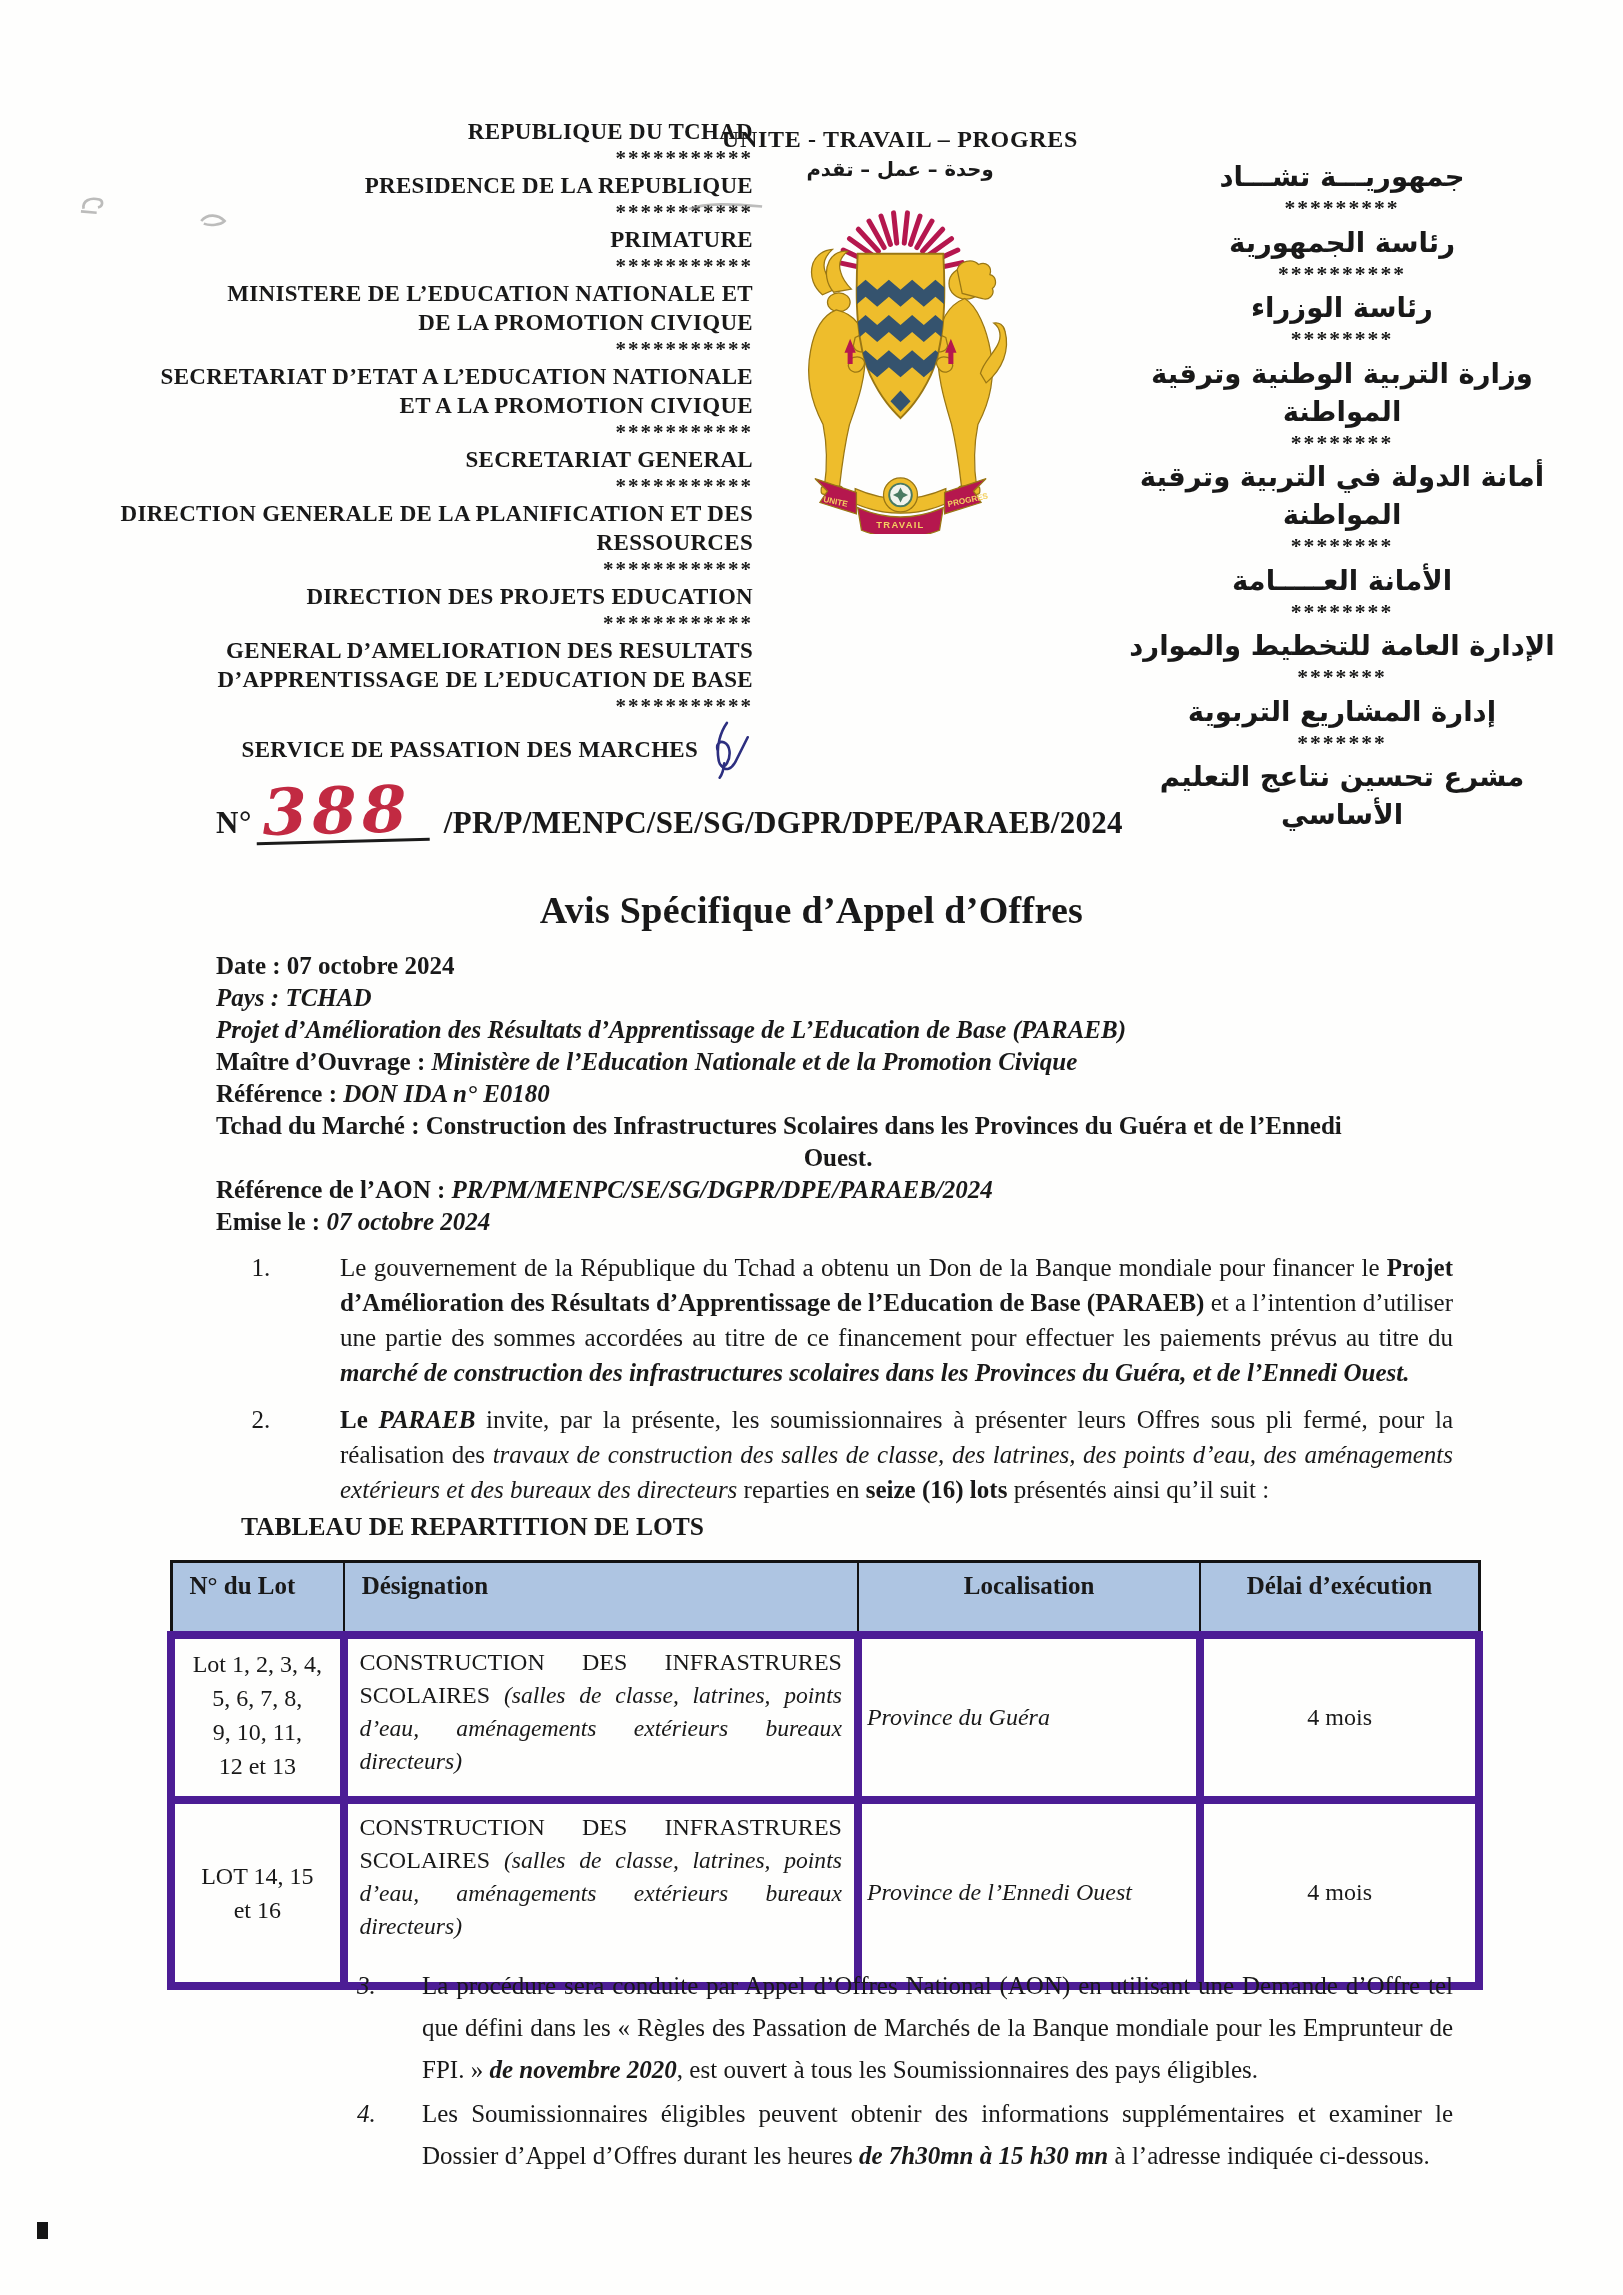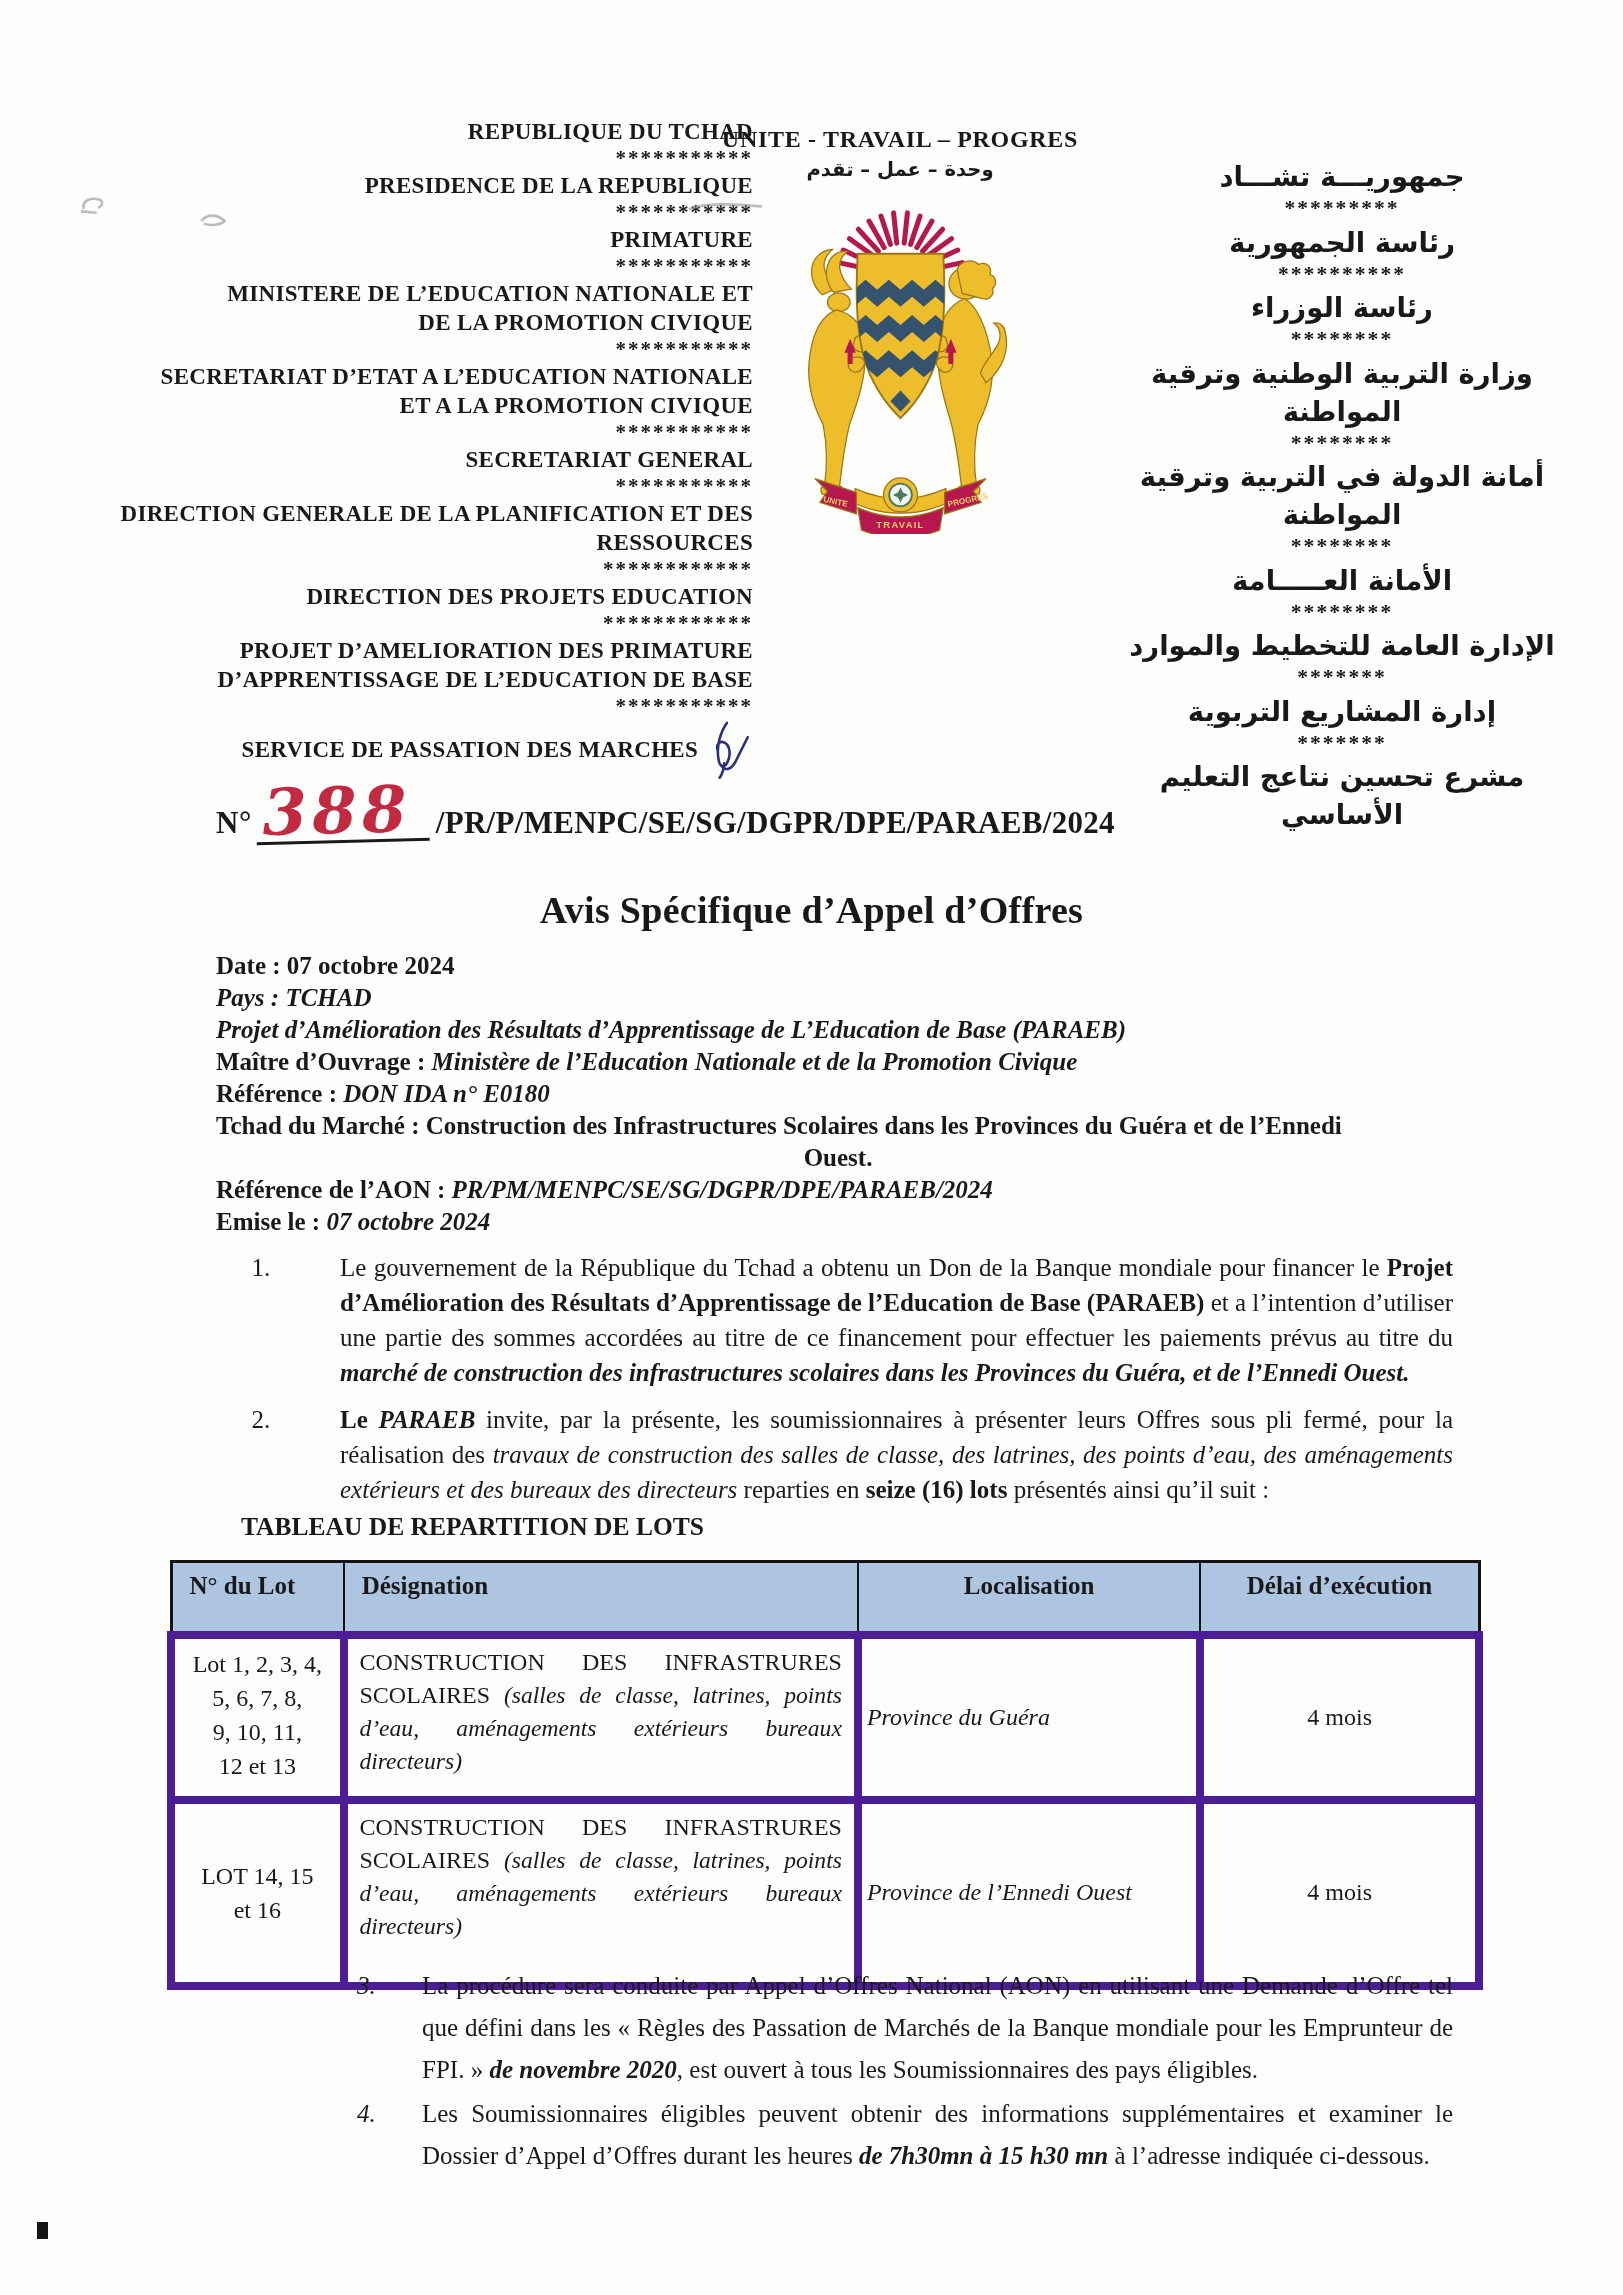--- a/index.html
+++ b/index.html
@@ -20,21 +20,21 @@
   .hr-t{font-size:27.5px;line-height:38px;font-family:"DejaVu Sans","Liberation Serif",serif;}
   .hr-s{font-size:21.6px;line-height:27.5px;letter-spacing:2px;direction:ltr;}
 
   
   .ref-line{position:absolute;left:216px;top:783px;font-weight:bold;font-size:31px;
             display:flex;align-items:baseline;}
   .ref-prefix{letter-spacing:0.7px;}
   .ref-number{color:var(--accent_red);font-size:64px;line-height:56px;font-style:italic;
               letter-spacing:5.2px;display:inline-block;padding:0 17px 1.3px 6.5px;margin-left:3.9px;
               border-bottom:3.9px solid #1b1b1b;transform:rotate(-1.5deg);font-family:"DejaVu Serif",serif;}
-  .ref-suffix{margin-left:7px;letter-spacing:0.3px;}
+  .ref-suffix{margin-left:15px;letter-spacing:0.3px;}
 
   
   .doc-title{position:absolute;left:0;top:888px;width:1623px;text-align:center;
              font-size:38px;font-weight:bold;letter-spacing:0.3px;}
 
   
   .details{position:absolute;left:216px;top:950px;width:1244px;font-size:25px;
            line-height:32px;font-weight:bold;}
   .det-it{font-style:italic;}
   .det-center{text-align:center;}
@@ -104,21 +104,21 @@
     <div class="hl-t">SECRETARIAT D’ETAT A L’EDUCATION NATIONALE</div>
     <div class="hl-t">ET A LA PROMOTION CIVIQUE</div>
     <div class="hl-s">***********</div>
     <div class="hl-t">SECRETARIAT GENERAL</div>
     <div class="hl-s">***********</div>
     <div class="hl-t">DIRECTION GENERALE DE LA PLANIFICATION ET DES</div>
     <div class="hl-t">RESSOURCES</div>
     <div class="hl-s">************</div>
     <div class="hl-t">DIRECTION DES PROJETS EDUCATION</div>
     <div class="hl-s">************</div>
-    <div class="hl-t">PROJET D’AMELIORATION DES PRIMATURE</div>
+    <div class="hl-t">GENERAL D’AMELIORATION DES RESULTATS</div>
     <div class="hl-t">D’APPRENTISSAGE DE L’EDUCATION DE BASE</div>
     <div class="hl-s">***********</div>
     <div class="hl-t">
       <span>SERVICE DE PASSATION DES MARCHES</span><span class="paraph"><svg width="51" height="60" viewBox="0 0 78 92">
             <g fill="none" stroke="#2d2f80" stroke-width="4" stroke-linecap="round">
               <path d="M38,6 C28,20 22,42 25,60 C26,72 33,77 38,68 C45,56 43,40 34,36 C27,33 21,39 24,48"></path>
               <path d="M30,72 C36,80 45,78 52,64 L70,28"></path>
               <path d="M34,68 C33,78 30,86 27,90"></path>
             </g>
           </svg></span>

